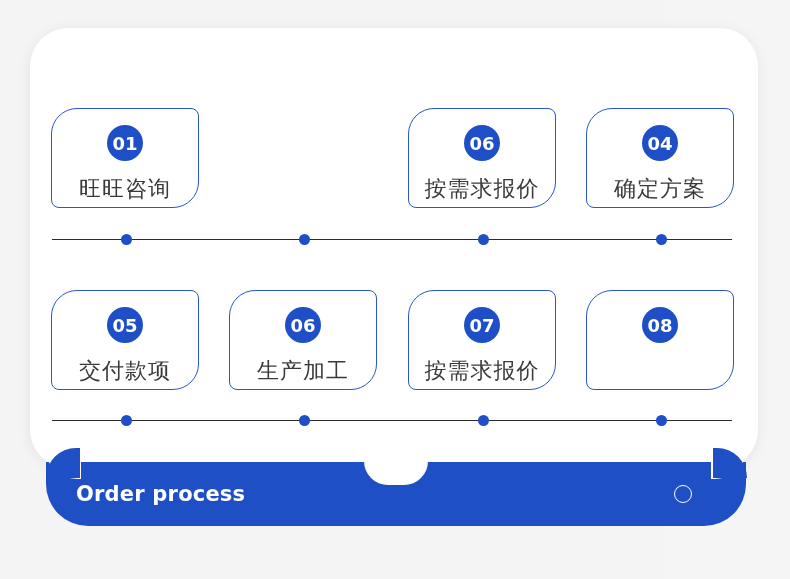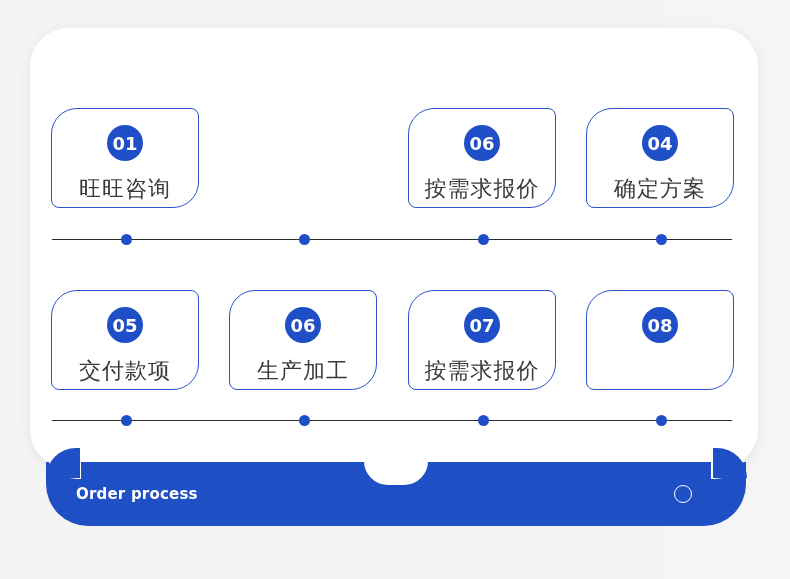--- a/index.html
+++ b/index.html
@@ -168,21 +168,21 @@
     height: 32px;
     background: #ffffff;
     border-bottom-right-radius: 34px;
   }
   .footer-title {
     position: absolute;
     left: 30px;
     top: 50%;
     transform: translateY(-50%);
     color: #ffffff;
-    font-size: 15px;
+    font-size: 21px;
     font-weight: 700;
     letter-spacing: 0.2px;
     font-family: "DejaVu Sans", "Liberation Sans", sans-serif;
   }
   .footer-circle {
     position: absolute;
     right: 54px;
     top: 50%;
     transform: translateY(-50%);
     width: 18px;

